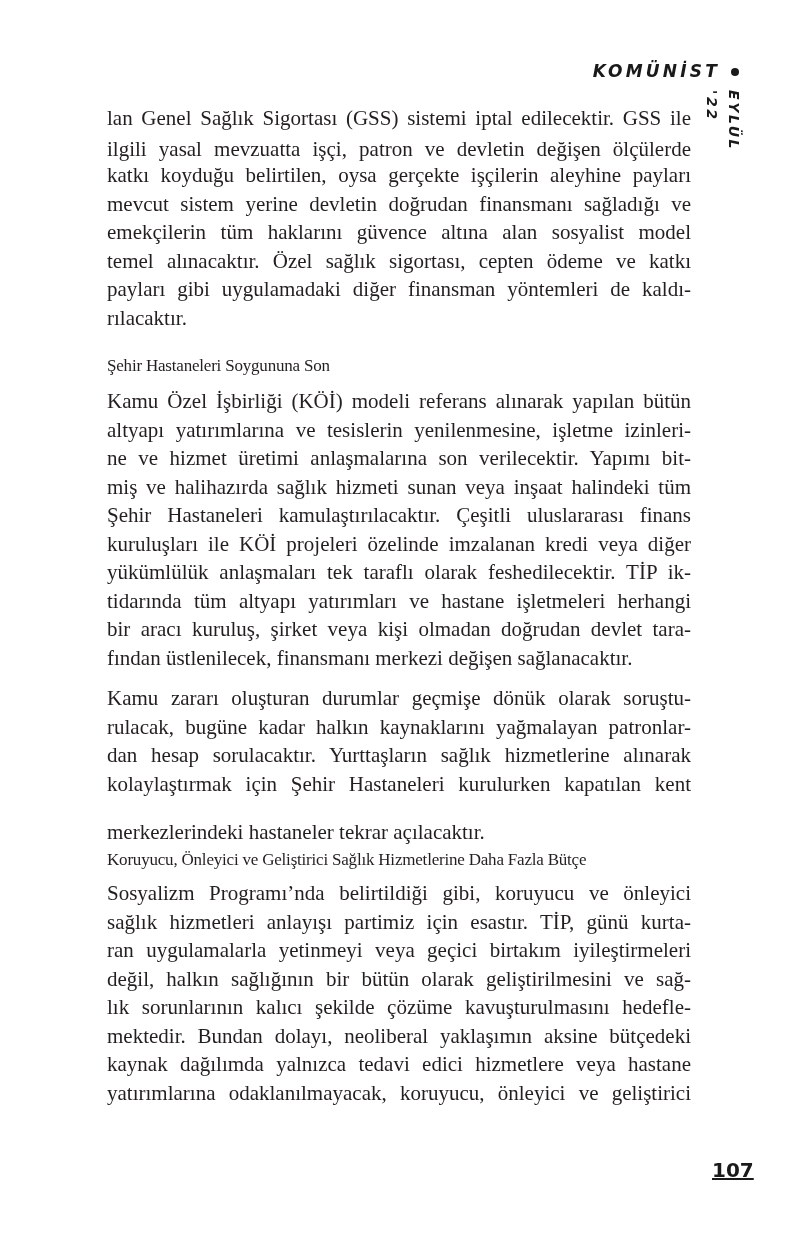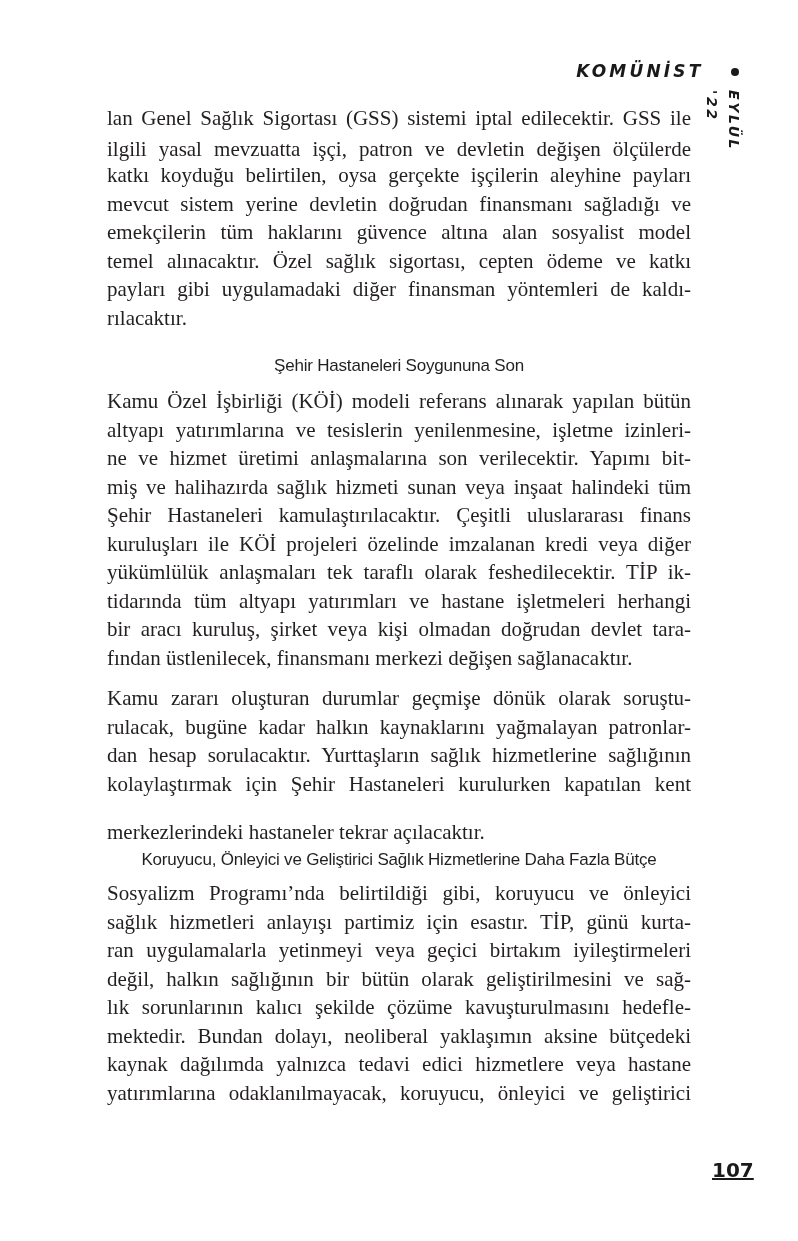--- a/index.html
+++ b/index.html
@@ -12,21 +12,21 @@
       height: 1241px;
       position: relative;
       overflow: hidden;
       color: #231f20;
     }
     .running-head {
       position: absolute;
       top: 60px;
       left: 560px;
       width: 160px;
-      text-align: center;
+      text-align: right;
       font-family: "DejaVu Sans", sans-serif;
       font-weight: bold;
       font-style: italic;
       font-size: 17px;
       letter-spacing: 3.2px;
       color: #1a1a1a;
       line-height: 22px;
     }
     .bullet {
       position: absolute;
@@ -74,26 +74,25 @@
     .line.last {
       text-align-last: left;
     }
     .heading {
       position: absolute;
       left: 0;
       width: 584px;
       height: 24px;
       line-height: 24px;
       white-space: nowrap;
-      font-family: Liberation Sans, sans-serif;
+      font-family: Liberation Serif, serif;
       font-size: 17px;
       font-weight: normal;
       color: #231f20;
       letter-spacing: -0.2px;
-      text-align: center;
     }
     .page-number {
       position: absolute;
       left: 712px;
       top: 1158px;
       width: 50px;
       font-family: "DejaVu Sans", sans-serif;
       font-size: 20px;
       font-weight: bold;
       color: #1a1a1a;
@@ -132,21 +131,21 @@
     <div class="line" style="top:529.5px">kuruluşları ile KÖİ projeleri özelinde imzalanan kredi veya diğer</div>
     <div class="line" style="top:558px">yükümlülük anlaşmaları tek taraflı olarak feshedilecektir. TİP ik-</div>
     <div class="line" style="top:586.5px">tidarında tüm altyapı yatırımları ve hastane işletmeleri herhangi</div>
     <div class="line" style="top:615px">bir aracı kuruluş, şirket veya kişi olmadan doğrudan devlet tara-</div>
     <div class="line last" style="top:643.5px">fından üstlenilecek, finansmanı merkezi değişen sağlanacaktır.</div>
   </div>
 
   <div>
     <div class="line" style="top:684px">Kamu zararı oluşturan durumlar geçmişe dönük olarak soruştu-</div>
     <div class="line" style="top:712.5px">rulacak, bugüne kadar halkın kaynaklarını yağmalayan patronlar-</div>
-    <div class="line" style="top:741px">dan hesap sorulacaktır. Yurttaşların sağlık hizmetlerine sağlığının</div>
+    <div class="line" style="top:741px">dan hesap sorulacaktır. Yurttaşların sağlık hizmetlerine alınarak</div>
     <div class="line" style="top:769.5px">kolaylaştırmak için Şehir Hastaneleri kurulurken kapatılan kent</div>
     <div class="line last" style="top:818px">merkezlerindeki hastaneler tekrar açılacaktır.</div>
   </div>
 
   <div class="heading" style="top:848px">Koruyucu, Önleyici ve Geliştirici Sağlık Hizmetlerine Daha Fazla Bütçe</div>
 
   <div>
     <div class="line" style="top:879px">Sosyalizm Programı’nda belirtildiği gibi, koruyucu ve önleyici</div>
     <div class="line" style="top:907.5px">sağlık hizmetleri anlayışı partimiz için esastır. TİP, günü kurta-</div>
     <div class="line" style="top:936px">ran uygulamalarla yetinmeyi veya geçici birtakım iyileştirmeleri</div>

